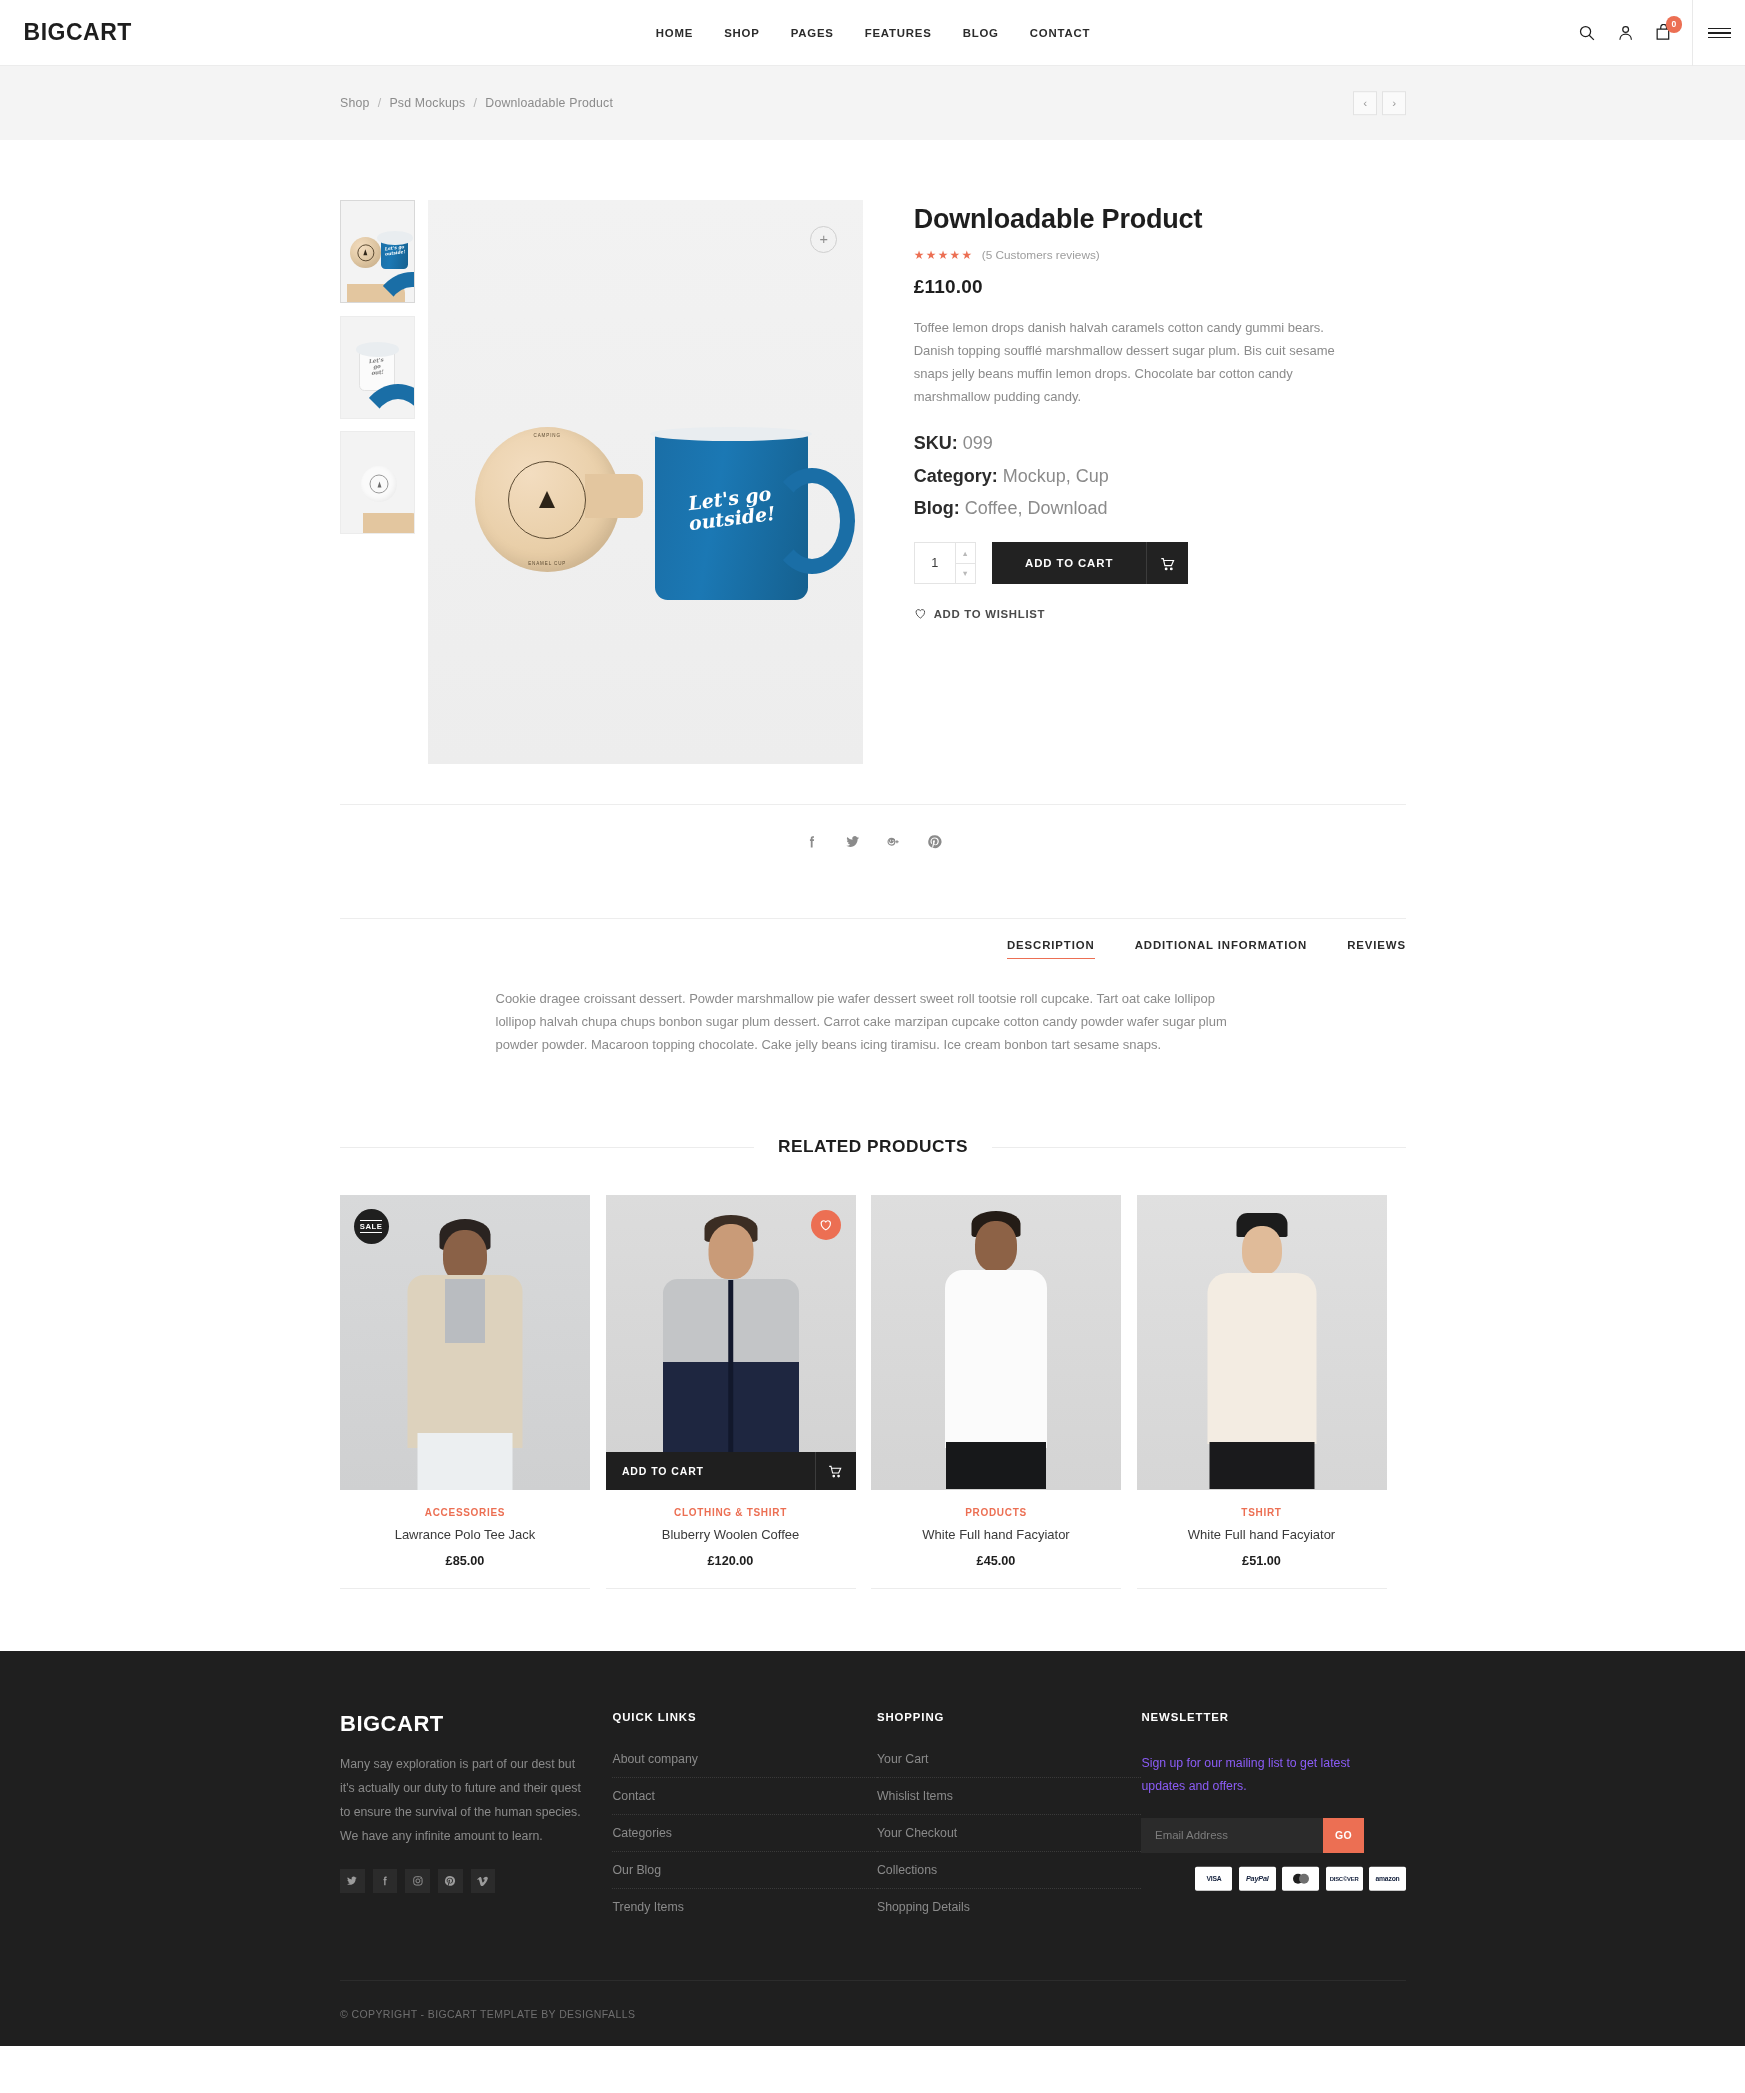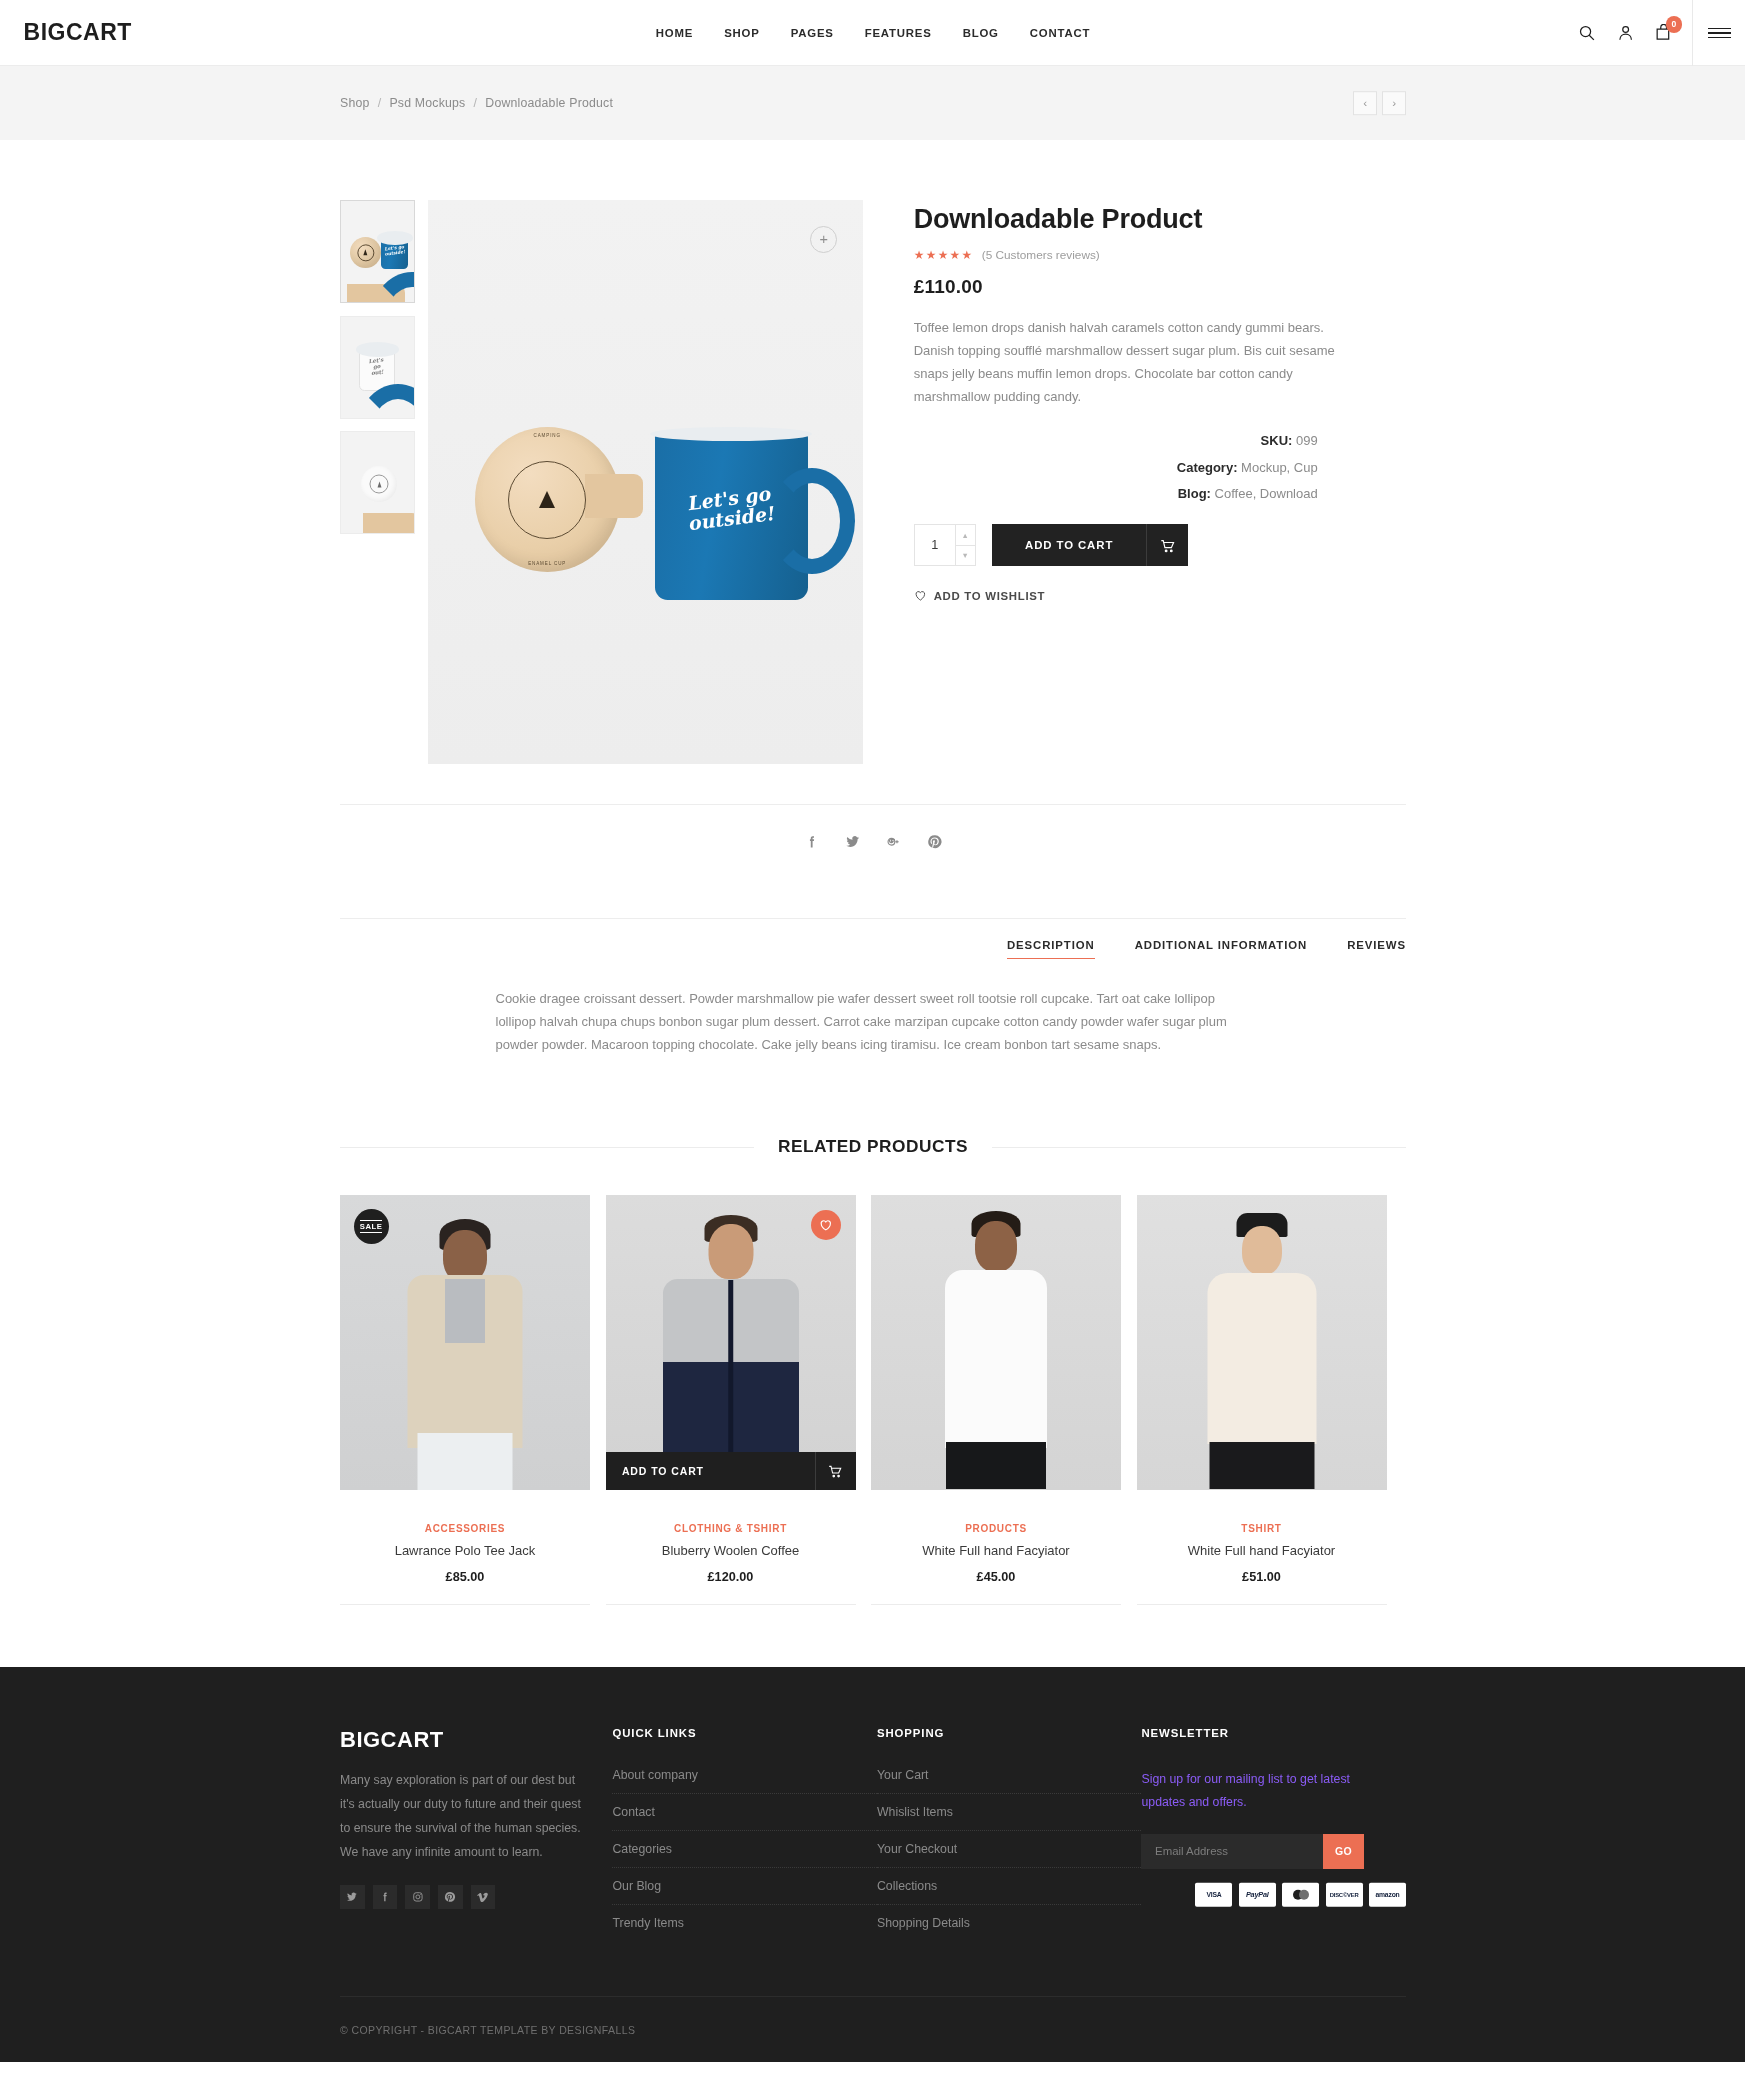--- a/index.html
+++ b/index.html
@@ -172,21 +172,21 @@
 
   
   .info { padding-left: 51px; width: 455px; padding-top: 3.6px; }
   .ptitle { font-size: 27px; font-weight: 800; letter-spacing: -0.2px; color: #1e1e1e; }
   .rating { display: flex; align-items: center; gap: 8.2px; margin-top: 13.6px; }
   .stars { color: #ec6f53; font-size: 11.8px; letter-spacing: 1.4px; }
   .revs { font-size: 11.8px; color: #9d9d9d; }
   .price { font-size: 19px; font-weight: 800; color: #1e1e1e; margin-top: 13.6px; letter-spacing: 0.2px; }
   .pdesc { font-size: 13px; line-height: 1.78; color: #8b8b8b; margin-top: 18px; width: 445px; }
   .meta { margin-top: 24.5px; }
-  .meta .row { font-size: 13px; margin-bottom: 11.8px; color: #8b8b8b; text-align: right; }
+  .meta .row { font-size: 18px; margin-bottom: 11.8px; color: #8b8b8b; }
   .meta .row b { color: #2b2b2b; font-weight: 700; }
 
   .buyrow { display: flex; align-items: stretch; gap: 16.4px; margin-top: 23px; }
   .qty {
     width: 62px; height: 42px;
     border: 0.9px solid #e4e4e4;
     display: flex; align-items: center;
     background: #fff;
   }
   .qty input {
@@ -261,21 +261,21 @@
   .wish-round svg { width: 13.6px; height: 13.6px; }
   .card-cart {
     position: absolute; left: 0; right: 0; bottom: 0; height: 38px;
     background: #1f1f1f; display: flex; align-items: stretch; z-index: 3;
   }
   .card-cart .lbl {
     flex: 1; display: flex; align-items: center; padding-left: 16.4px;
     color: #fff; font-size: 10.5px; font-weight: 700; letter-spacing: 0.9px;
   }
   .card-cart .ci { width: 41px; border-left: 0.9px solid #3c3c3c; display: flex; align-items: center; justify-content: center; color: #fff; }
-  .card-body { text-align: center; padding-top: 17.3px; border-bottom: 0.9px solid #ececec; padding-bottom: 20px; margin-top: 16px; }
+  .card-body { text-align: center; padding-top: 17.3px; border-bottom: 0.9px solid #ececec; padding-bottom: 20px; }
   .c-cat { font-size: 10px; font-weight: 700; letter-spacing: 0.7px; color: #ec6f53; }
   .c-name { font-size: 13px; color: #3a3a3a; margin-top: 8.2px; }
   .c-price { font-size: 12.7px; font-weight: 700; color: #1e1e1e; margin-top: 12.7px; }
 
   
   .fig { position: absolute; inset: 0; }
   .bg1 { background: linear-gradient(180deg,#d8d9da 0%,#cfd0d1 100%); }
   .bg2 { background: linear-gradient(180deg,#dcdcdc 0%,#d2d2d2 100%); }
   .bg3 { background: linear-gradient(180deg,#dedede 0%,#d4d4d4 100%); }
   .bg4 { background: linear-gradient(180deg,#e0e0e0 0%,#d6d6d6 100%); }

